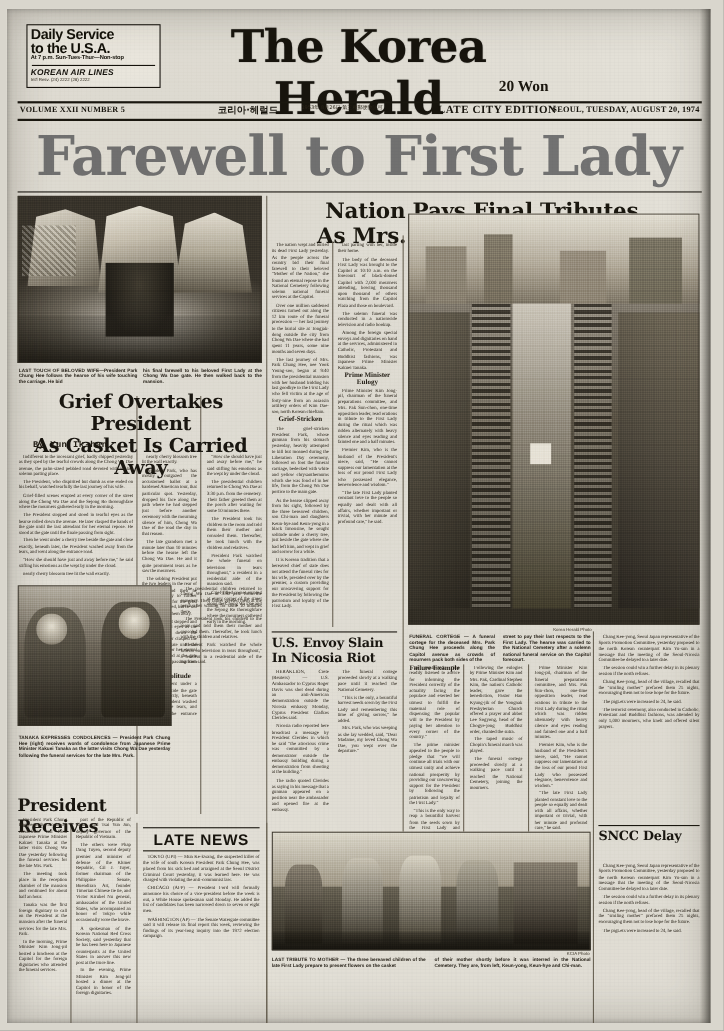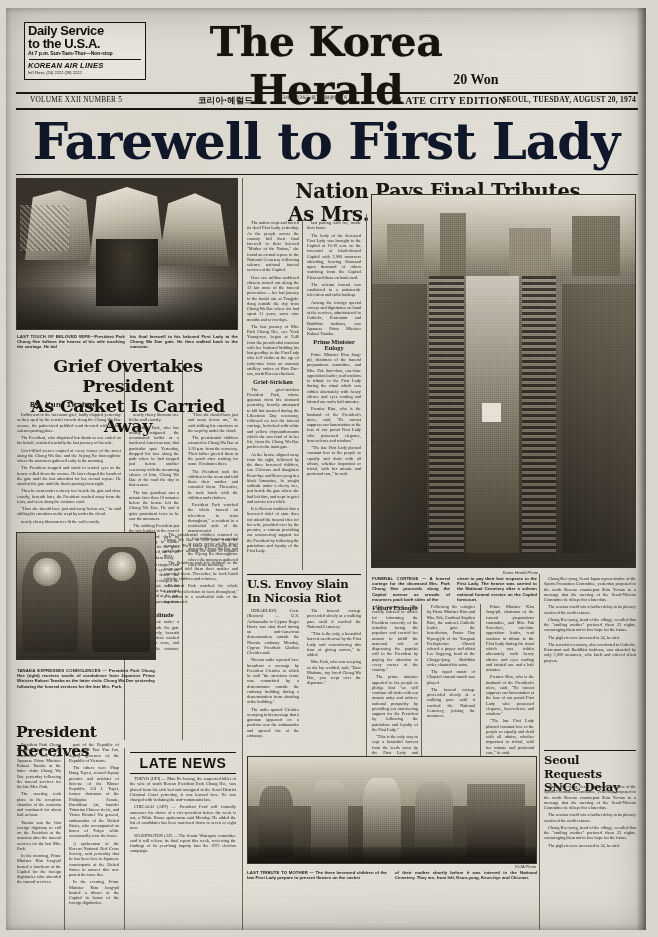--- a/index.html
+++ b/index.html
@@ -79,31 +79,31 @@
   .win-sub{position:absolute;left:48px;top:32px;width:64px;text-align:center;
     font-family:"Liberation Sans",sans-serif;font-weight:bold;font-size:8px;
     letter-spacing:.4px;color:#16130c;}
 
   
   .rule-thick{position:absolute;left:10px;width:622px;height:2px;background:#1a170f;}
   .rule-thin{position:absolute;left:10px;width:622px;height:1px;background:#1a170f;}
   .folio{position:absolute;left:10px;width:622px;height:14px;
     font-family:"Liberation Serif",serif;color:#17140d;}
   .folio > div{position:absolute;top:1px;white-space:nowrap;}
-  .folio-vol{left:2px;font-size:7.4px;font-weight:normal;letter-spacing:.2px;margin-left:12px;}
+  .folio-vol{left:2px;font-size:7.4px;font-weight:bold;letter-spacing:.2px;}
   .folio-kr{left:182px;font-family:"DejaVu Sans",sans-serif;font-size:8.6px;font-weight:bold;}
   .folio-kr2{left:258px;font-family:"DejaVu Sans",sans-serif;font-size:4.6px;top:4px;color:#2b2519;}
   .folio-ed{left:382px;font-size:10px;font-weight:bold;letter-spacing:.5px;}
   .folio-date{right:2px;font-size:7.6px;font-weight:bold;letter-spacing:.2px;}
 
   
   .mainhead{
     position:absolute;left:14px;top:106px;width:612px;text-align:center;
     font-family:"DejaVu Serif",serif;font-weight:bold;font-size:50px;line-height:56px;
-    letter-spacing:-1px;color:#0f172a;
+    letter-spacing:-1px;color:#737373;
   }
   .sub-deck{
     position:absolute;left:246px;top:172px;width:372px;text-align:center;
     font-family:"DejaVu Serif",serif;font-weight:bold;font-size:19.5px;line-height:23px;
     letter-spacing:-.2px;color:#1a170f;
   }
 
   
   .vrule{position:absolute;width:1px;background:#6e6758;}
 
@@ -404,21 +404,20 @@
     <div class="col body" style="left:538px;top:568px;width:92px;height:168px;overflow:hidden;">
       <p>Chang Kee-yong, Seoul Japan representative of the Sports Promotion Committee, yesterday proposed to the north Korean counterpart Kim Yu-sun in a message that the meeting of the Seoul-Nicosia Committee be delayed to a later date.</p>
       <p>The session could win a further delay in its plenary session if the north refuses.</p>
       <p>Chang Kee-yong, head of the village, recalled that the "smiling mother" prefaced them 25 nights, encouraging them not to lose hope for the future.</p>
       <p>The pigLets were increased to 24, he said.</p>
       <p>The terrorist ceremony, also conducted in Catholic, Protestant and Buddhist fashions, was attended by only 5,000 mourners, who knelt and offered silent prayers.</p>
     </div>
 
     <div class="rule-thin" style="left:538px;top:742px;width:92px;"></div>
     <div class="col hl1" style="left:538px;top:746px;width:92px;font-size:11.6px;line-height:13.6px;letter-spacing:-.2px;">
-      <div>Seoul Requests</div>
       <div>SNCC Delay</div>
     </div>
     <div class="col body" style="left:538px;top:776px;width:92px;height:154px;overflow:hidden;">
       <p>Chang Kee-yong, Seoul Japan representative of the Sports Promotion Committee, yesterday proposed to the north Korean counterpart Kim Yu-sun in a message that the meeting of the Seoul-Nicosia Committee be delayed to a later date.</p>
       <p>The session could win a further delay in its plenary session if the north refuses.</p>
       <p>Chang Kee-yong, head of the village, recalled that the "smiling mother" prefaced them 25 nights, encouraging them not to lose hope for the future.</p>
       <p>The pigLets were increased to 24, he said.</p>
     </div>
 
     <div class="photo" style="left:241px;top:748px;width:290px;height:108px;

